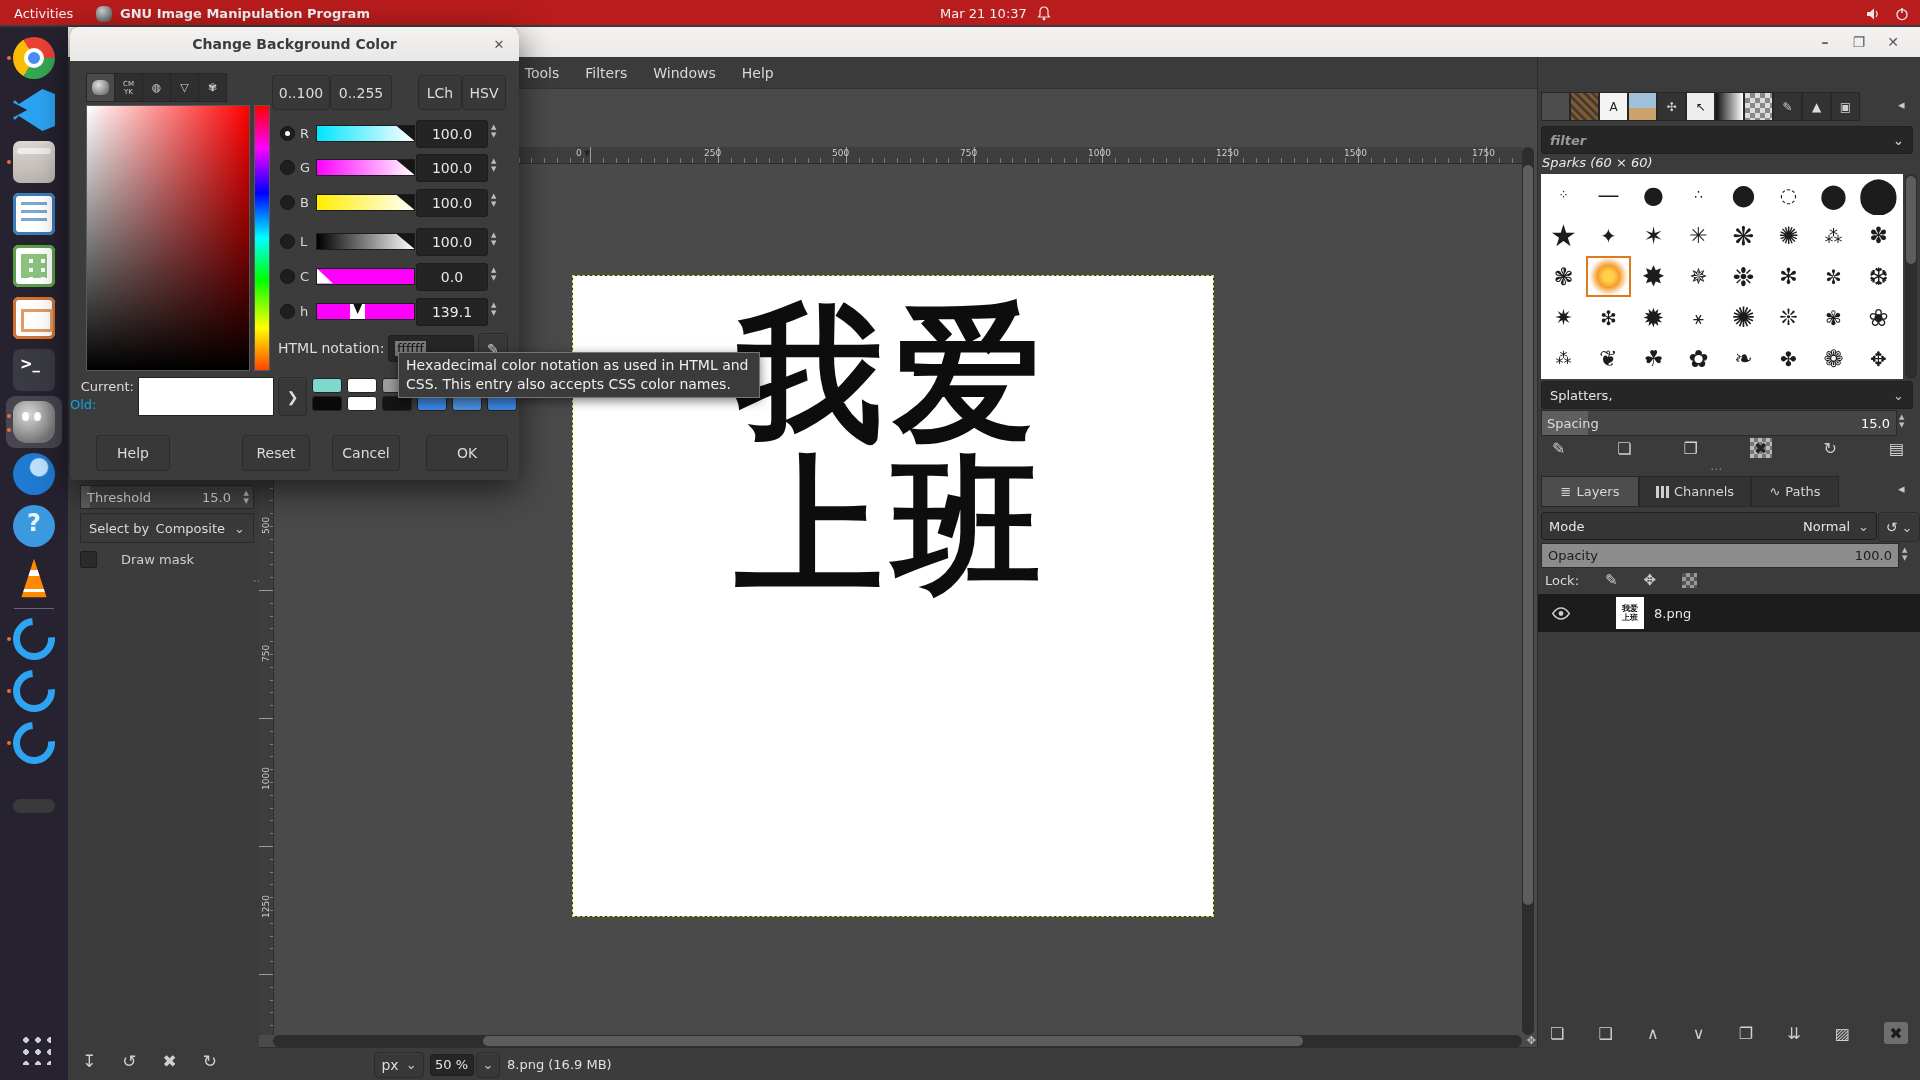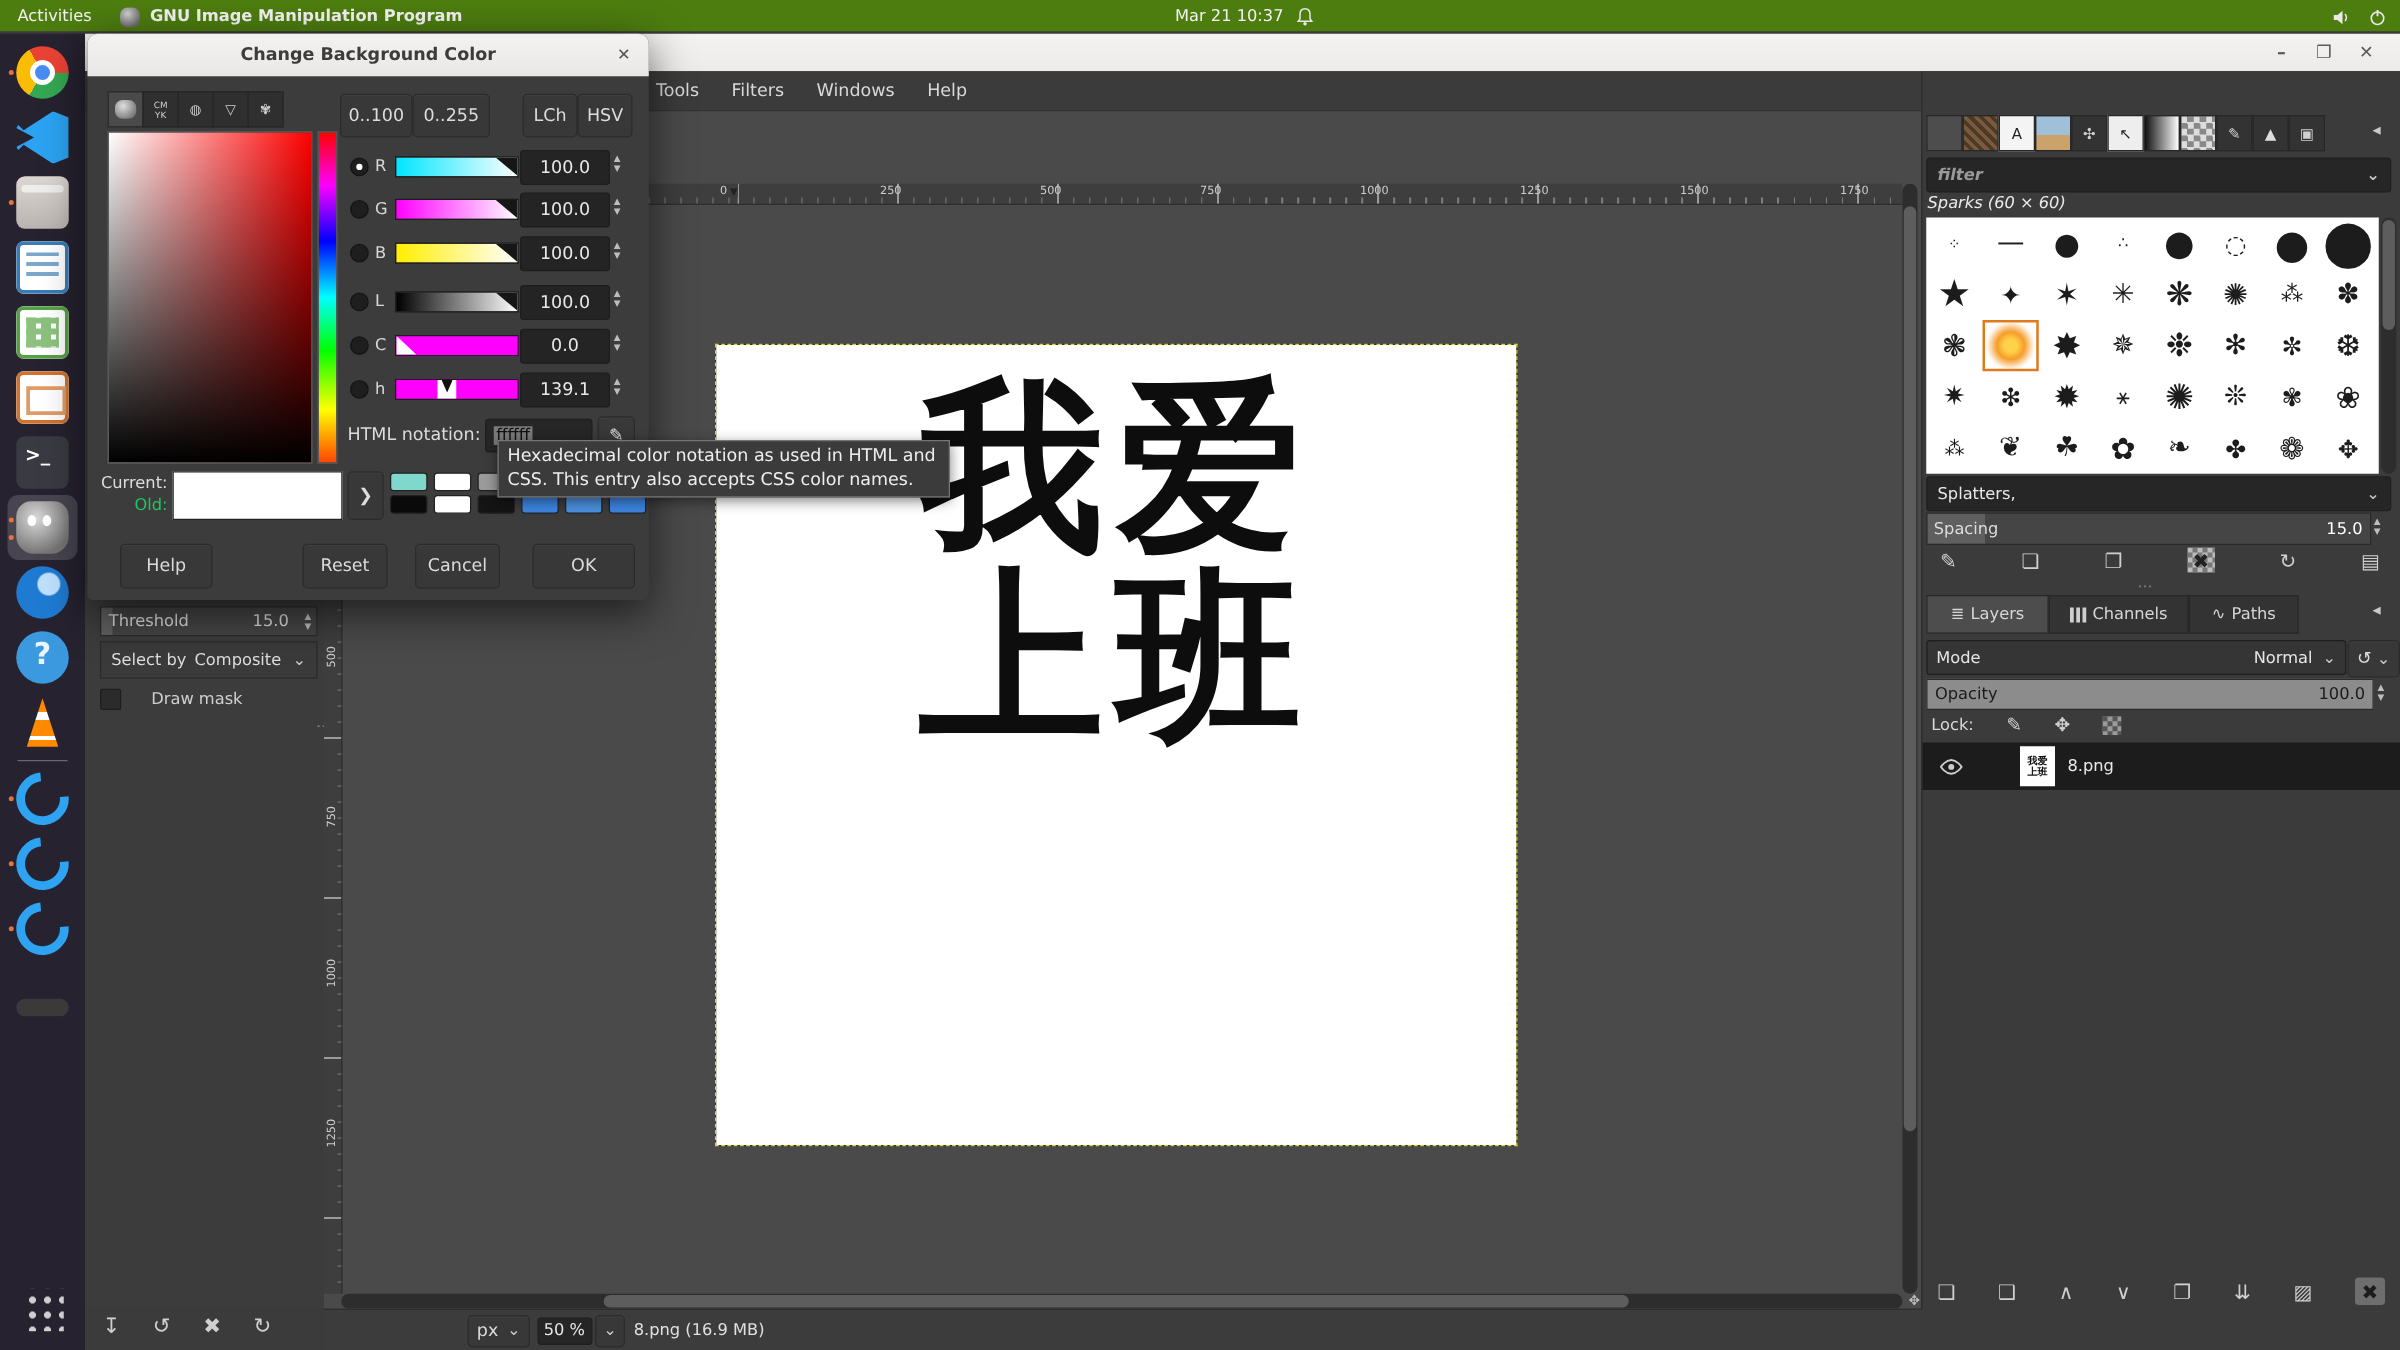--- a/index.html
+++ b/index.html
@@ -1,21 +1,21 @@
 <!DOCTYPE html>
 <html><head>
 <meta charset="utf-8">
 <style>
   html,body{margin:0;padding:0;background:#222;}
   #screen{position:relative;width:1920px;height:1080px;overflow:hidden;
     font-family:"DejaVu Sans","Liberation Sans",sans-serif;font-size:13px;color:#d8d8d8;
     background:#3b3b3b;}
   .abs{position:absolute;}
   
-  #topbar{left:0;top:0;width:1920px;height:25px;background:#4d7c0f;color:#f2f2f2;text-align:right;}
+  #topbar{left:0;top:0;width:1920px;height:25px;background:#b91c1c;color:#f2f2f2;text-align:right;}
   #topbar .seg{display:flex;align-items:center;height:27px;}
   
   #dock{left:0;top:27px;width:68px;height:1053px;background:#262230;display:flex;flex-direction:column;align-items:center;padding-top:5px;box-sizing:border-box;}
   .dock-item{position:relative;width:56px;height:52px;display:flex;align-items:center;justify-content:center;flex:0 0 auto;}
   .dock-item.active{background:rgba(255,255,255,.16);border-radius:9px;}
   .dock-item .ind{position:absolute;left:1px;top:24px;width:4px;height:4px;border-radius:50%;background:#e8703a;}
   .dock-item .ind2{top:32px;}
   .dk{position:relative;width:42px;height:42px;display:block;}
   .ic-chrome{border-radius:50%;background:conic-gradient(from -30deg,#ea4335 0 120deg,#34a853 0 240deg,#fbbc05 0 360deg);}
   .ic-chrome::after{content:"";position:absolute;inset:26%;background:#4a8cf5;border:4px solid #fff;border-radius:50%;}
@@ -592,21 +592,21 @@
 
     <div class="abs" style="left:208px;top:313px;color:#dcdcdc;font-size:14px;"><span>HTML notation:</span></div>
     <div class="entry abs" style="left:318px;top:308px;width:84px;height:25px;display:flex;align-items:center;">
       <span style="margin-left:6px;background:#7a7a7a;color:#111;padding:0 2px;">ffffff</span>
     </div>
     <div class="btn abs" style="left:408px;top:306px;width:28px;height:29px;">
         <span>✎</span>
       </div>
 
     <div class="abs" style="left:0px;top:352px;width:64px;text-align:right;color:#dcdcdc;"><span>Current:</span></div>
-    <div class="abs" style="left:0px;top:370px;width:64px;text-align:right;color:#22c55e;"><span>Old:</span></div>
+    <div class="abs" style="left:0px;top:370px;width:64px;color:#0ea5e9;"><span>Old:</span></div>
     <div class="abs" style="left:68px;top:350px;width:134px;height:37px;background:#ffffff;border:1px solid #222;"></div>
     <div class="btn abs" style="left:208px;top:350px;width:27px;height:37px;">
         <span>❯</span>
       </div>
     <div class="abs" style="left:242px;top:351px;display:flex;gap:5px;">
       <span class="swatch" style="background: rgb(127, 216, 204);"></span>
       <span class="swatch" style="background: rgb(255, 255, 255);"></span>
       <span class="swatch" style="background: rgb(156, 156, 156);"></span>
       <span class="swatch" style="background: rgb(61, 61, 61);"></span>
       <span class="swatch" style="background: rgb(61, 61, 61);"></span>

